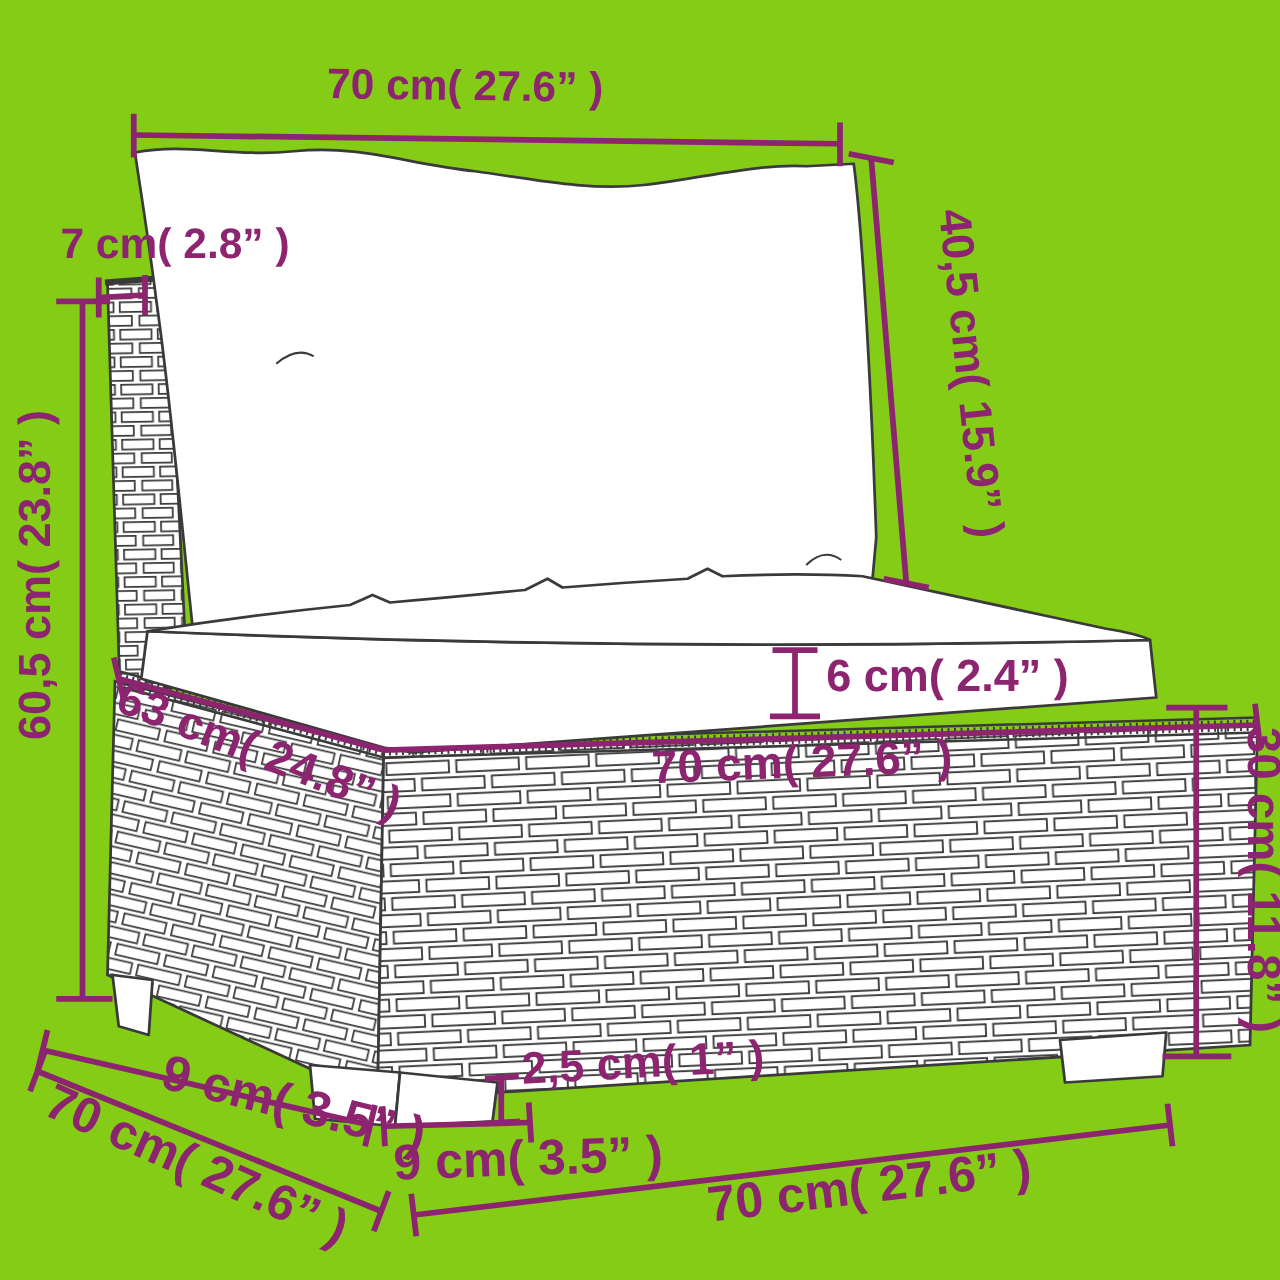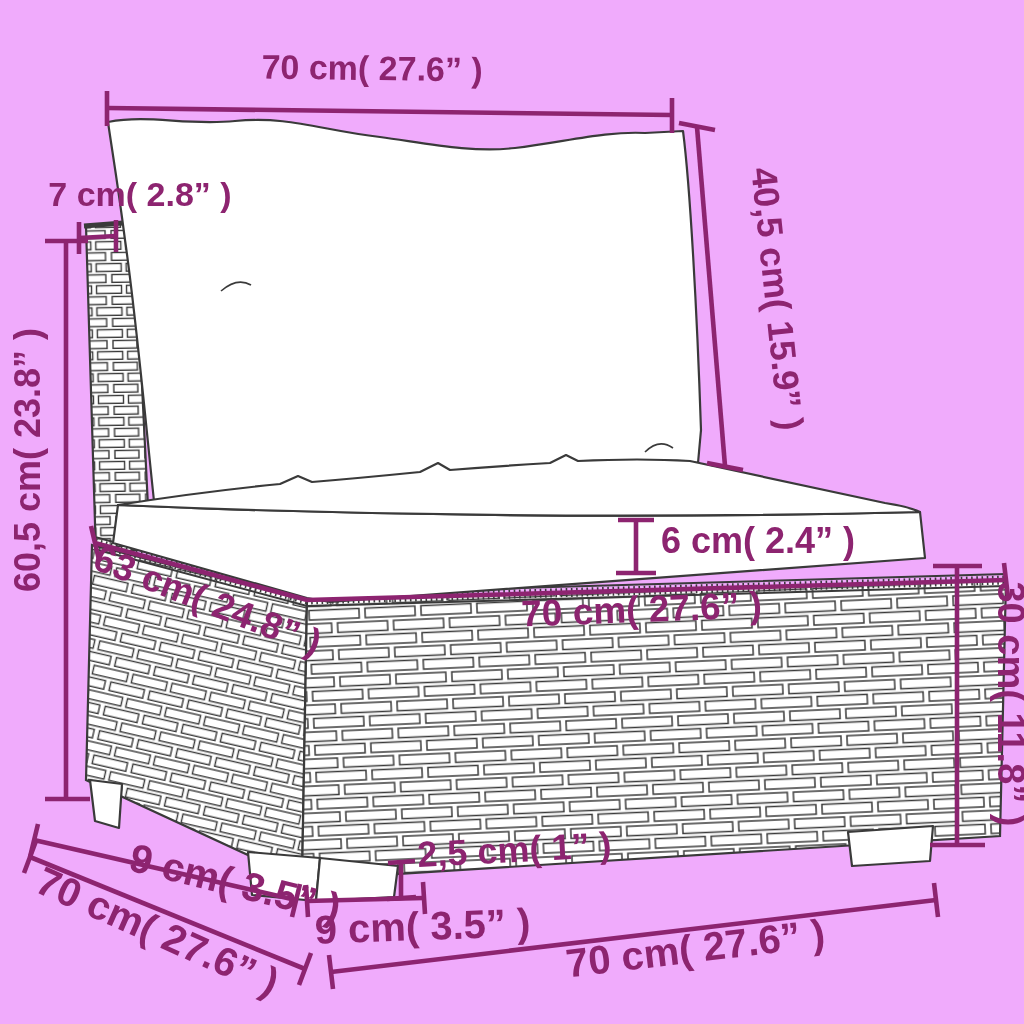--- a/index.html
+++ b/index.html
@@ -1,16 +1,16 @@
 <!DOCTYPE html>
 <html><head>
 <meta charset="utf-8">
 <style>
   html,body{margin:0;padding:0;background:#fff;}
-  #stage{position:relative;width:1024px;height:1024px;background:#f0abfc;overflow:hidden;}
+  #stage{position:relative;width:1024px;height:1024px;background:#84cc16;overflow:hidden;}
   svg{display:block;}
   .thin{fill:none;stroke:#3a3a3a;stroke-width:1.6;stroke-linejoin:round;}
   .whitefill{fill:#ffffff;stroke:#3a3a3a;stroke-width:2.2;stroke-linejoin:round;}
   .dim{fill:none;stroke:#8d2470;stroke-width:4.6;stroke-linecap:butt;}
   .dim-label{font-family:"Liberation Sans",sans-serif;font-weight:700;fill:#8d2470;text-anchor:middle;}
 </style>
 </head>
 <body>
 
 <div id="stage">

